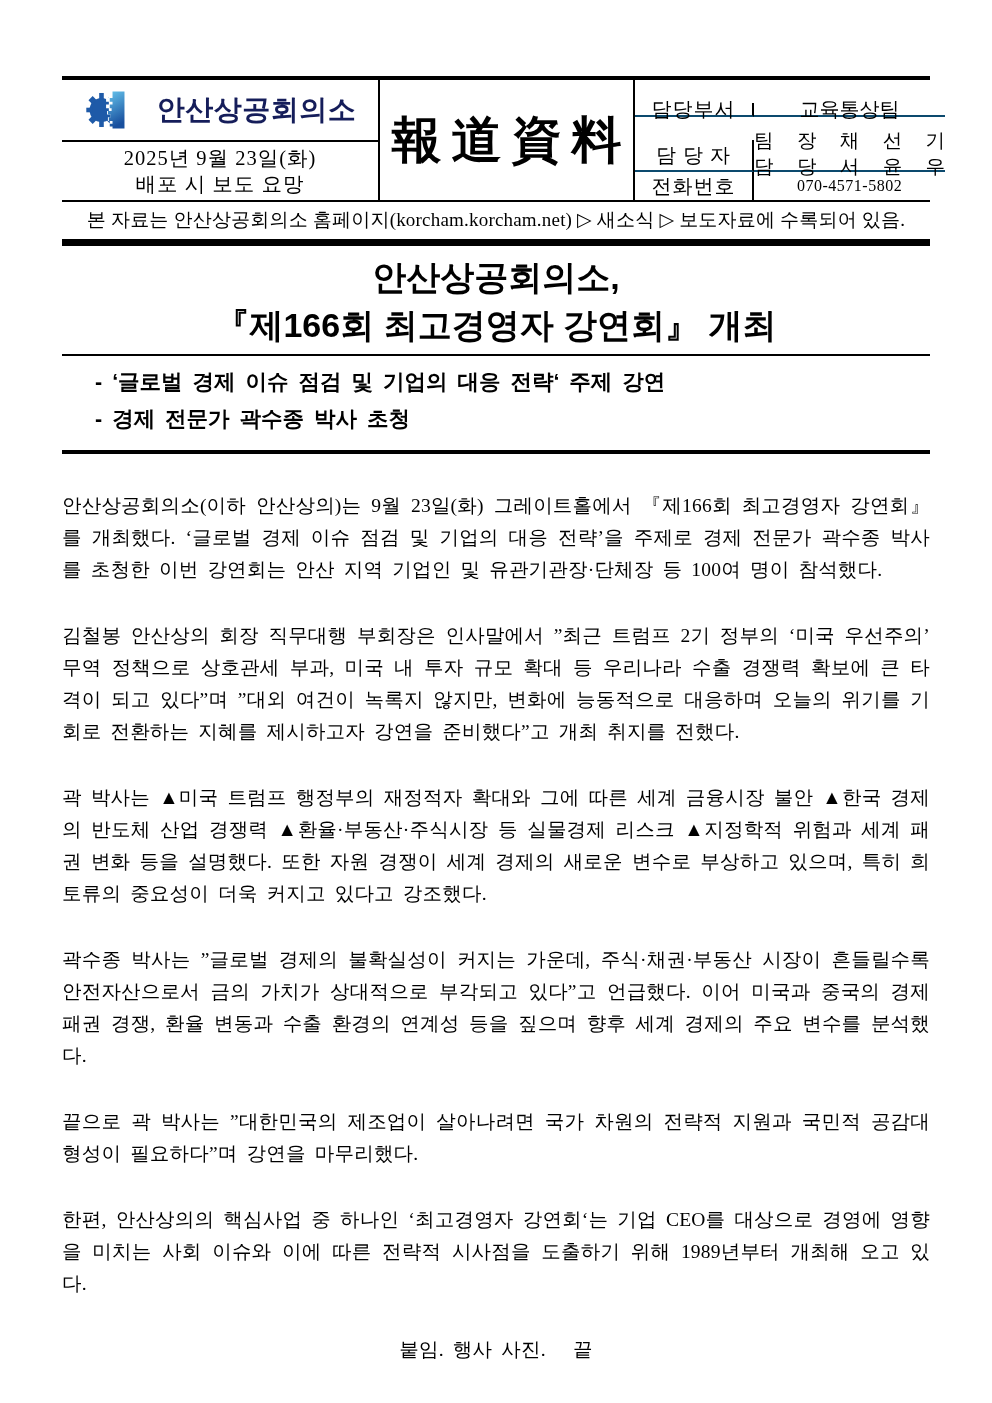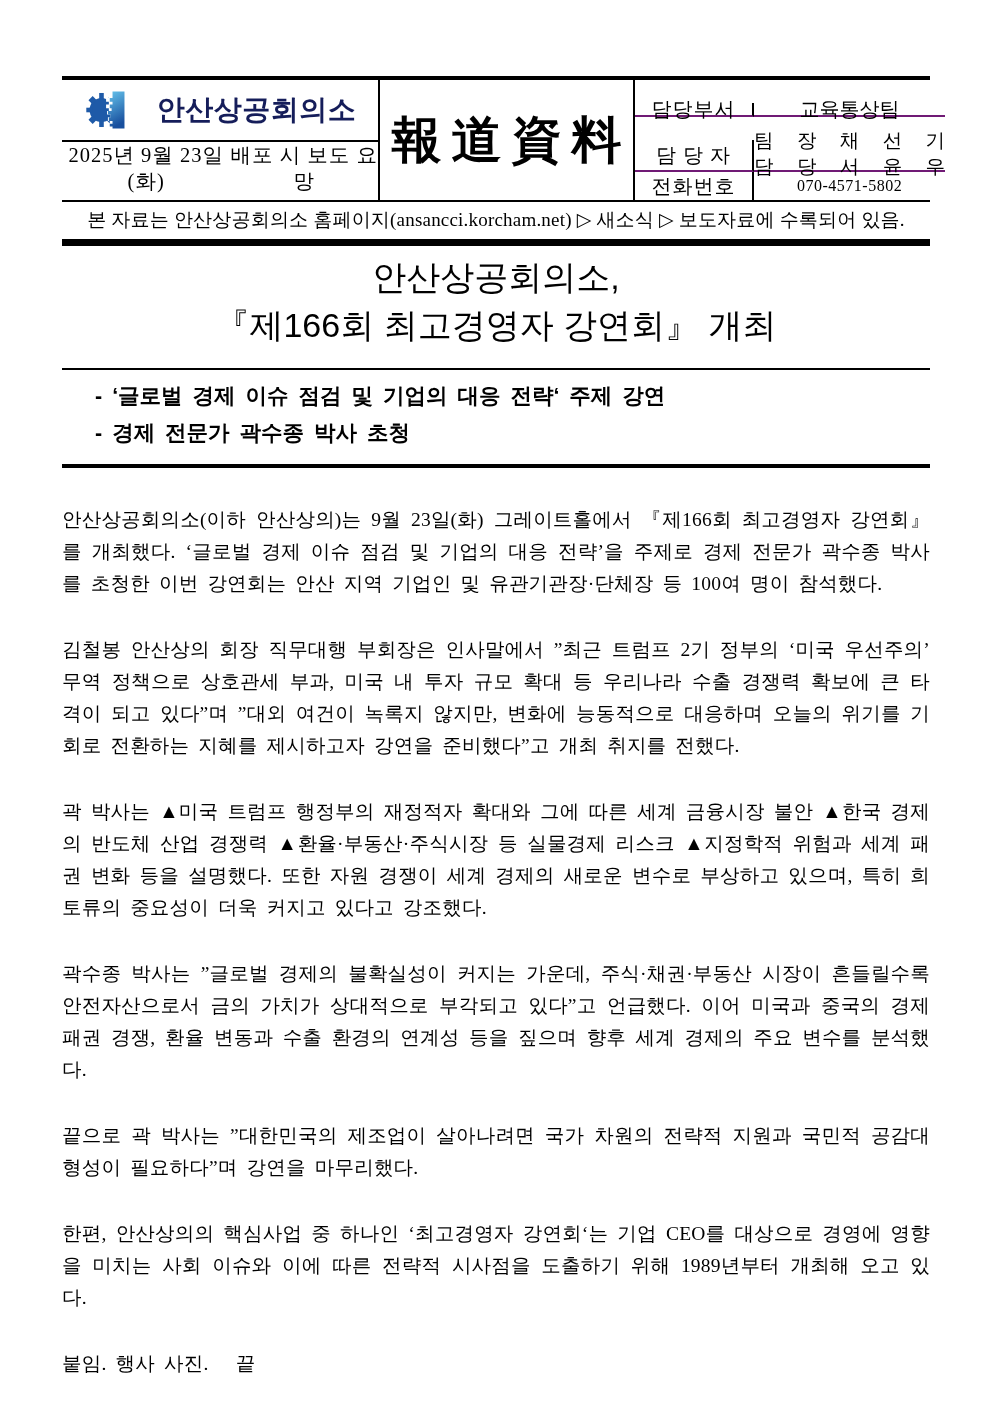--- a/index.html
+++ b/index.html
@@ -24,51 +24,51 @@
   .hb-left{width:316px;display:flex;flex-direction:column;}
   .hb-logo-row{
     height:60px;
     border-bottom:2px solid #000;
     display:flex;align-items:center;justify-content:center;gap:27px;
   }
   .org-name{
     font-family:"Liberation Sans","DejaVu Sans",sans-serif;
     font-weight:800;font-size:28px;color:#151d5a;letter-spacing:0.5px;
   }
-  .hb-date{flex:1;display:flex;flex-direction:row;text-align:center;}
+  .hb-date{flex:1;display:flex;flex-direction:column;justify-content:center;text-align:center;}
   .hb-date div{font-size:20.5px;line-height:26px;letter-spacing:1px;}
   .hb-center{
     flex:1;
     border-left:2px solid #000;border-right:2px solid #000;
     display:flex;align-items:center;justify-content:center;
     font-weight:700;font-size:50px;letter-spacing:10px;
     padding-left:10px;
   }
   .hb-right{width:295px;display:grid;grid-template-columns:119px 1fr;grid-template-rows:37px 55px 1fr;}
   .hb-cell{display:flex;align-items:center;justify-content:center;font-size:20px;}
   .hb-lbl{border-right:2px solid #000;letter-spacing:1px;}
-  .rowline{border-bottom:2px solid #701a75;margin-top:23px;}
+  .rowline{border-bottom:2px solid #0c4a6e;margin-top:23px;}
   .person-value{flex-direction:column;line-height:26px;font-size:19.5px;font-family:Liberation Mono, monospace;}
   .person-value div{white-space:pre;}
   .phone-value{font-size:16px;letter-spacing:0.5px;}
   
   .notice{
     text-align:center;
     font-size:19px;
     padding:5px 0 6px;
     border-bottom:7px solid #000;
     letter-spacing:0.2px;
   }
   
   .headline{
     text-align:center;
     font-family:"Liberation Sans","DejaVu Sans",sans-serif;
-    font-weight:400;
+    font-weight:700;
     font-size:34px;line-height:48px;
-    padding:7px 0 19px;
+    padding:7px 0 5px;
     margin:0;
   }
   
   .subpoints{
     border-top:2px solid #000;
     border-bottom:4px solid #000;
     padding:8px 0 12px 33px;
   }
   .subpoint{
     font-family:"Liberation Sans","DejaVu Sans",sans-serif;
@@ -77,21 +77,21 @@
   }
   
   .body-text{margin-top:36px;}
   .body-text p{
     font-size:19.5px;line-height:32px;
     margin:0 0 34px;
     text-align:justify;
     word-spacing:4px;
     letter-spacing:0.2px;
   }
-  .body-text p.closing{white-space:pre-wrap;text-align:left;margin-bottom:0;}
+  .body-text p.closing{white-space:pre-wrap;text-align:center;margin-bottom:0;}
 </style>
 </head>
 <body>
 
 <div class="page">
 
   <div class="header-box">
     <div class="hb-left">
       <div class="hb-logo-row">
         <svg width="46" height="46" viewBox="0 0 50 50">
@@ -135,21 +135,21 @@
       <div class="hb-cell hb-lbl rowline">담 당 자</div>
       <div class="hb-cell person-value rowline">
         <div>팀  장  채  선  기</div>
         <div>담  당  서  윤  우</div>
       </div>
       <div class="hb-cell hb-lbl">전화번호</div>
       <div class="hb-cell phone-value">070-4571-5802</div>
     </div>
   </div>
 
-  <div class="notice">본 자료는 안산상공회의소 홈페이지(ansancci.korcham.net) ▷ 새소식 ▷ 보도자료에 수록되어 있음.</div>
+  <div class="notice">본 자료는 안산상공회의소 홈페이지(korcham.korcham.net) ▷ 새소식 ▷ 보도자료에 수록되어 있음.</div>
 
   <h1 class="headline">
     <div>안산상공회의소,</div>
     <div>『제166회 최고경영자 강연회』 개최</div>
   </h1>
 
   <div class="subpoints">
     <div class="subpoint">- ‘글로벌 경제 이슈 점검 및 기업의 대응 전략‘ 주제 강연</div>
     <div class="subpoint">- 경제 전문가 곽수종 박사 초청</div>
   </div>

